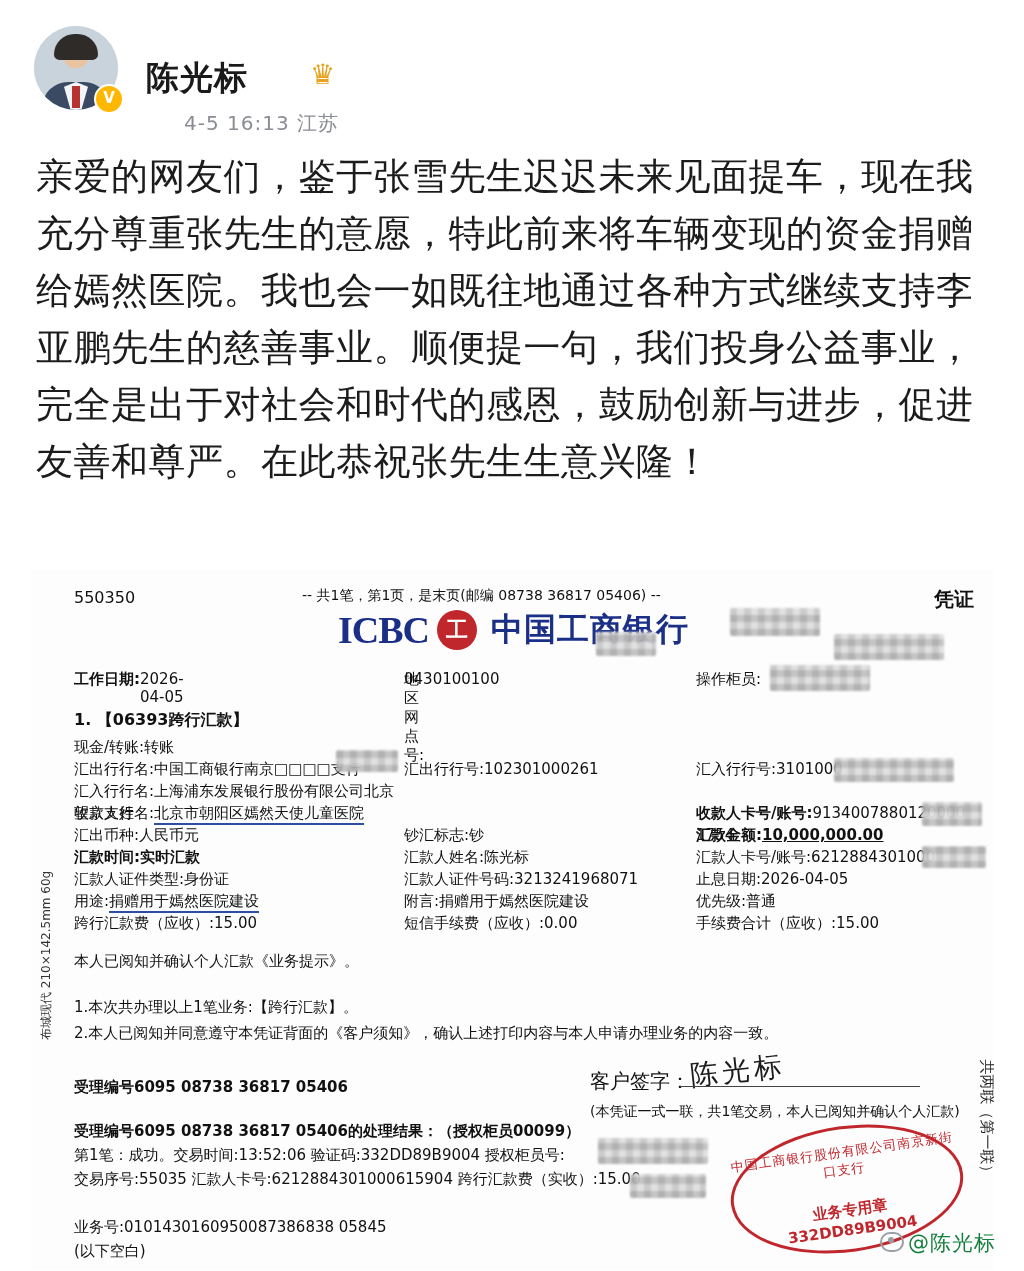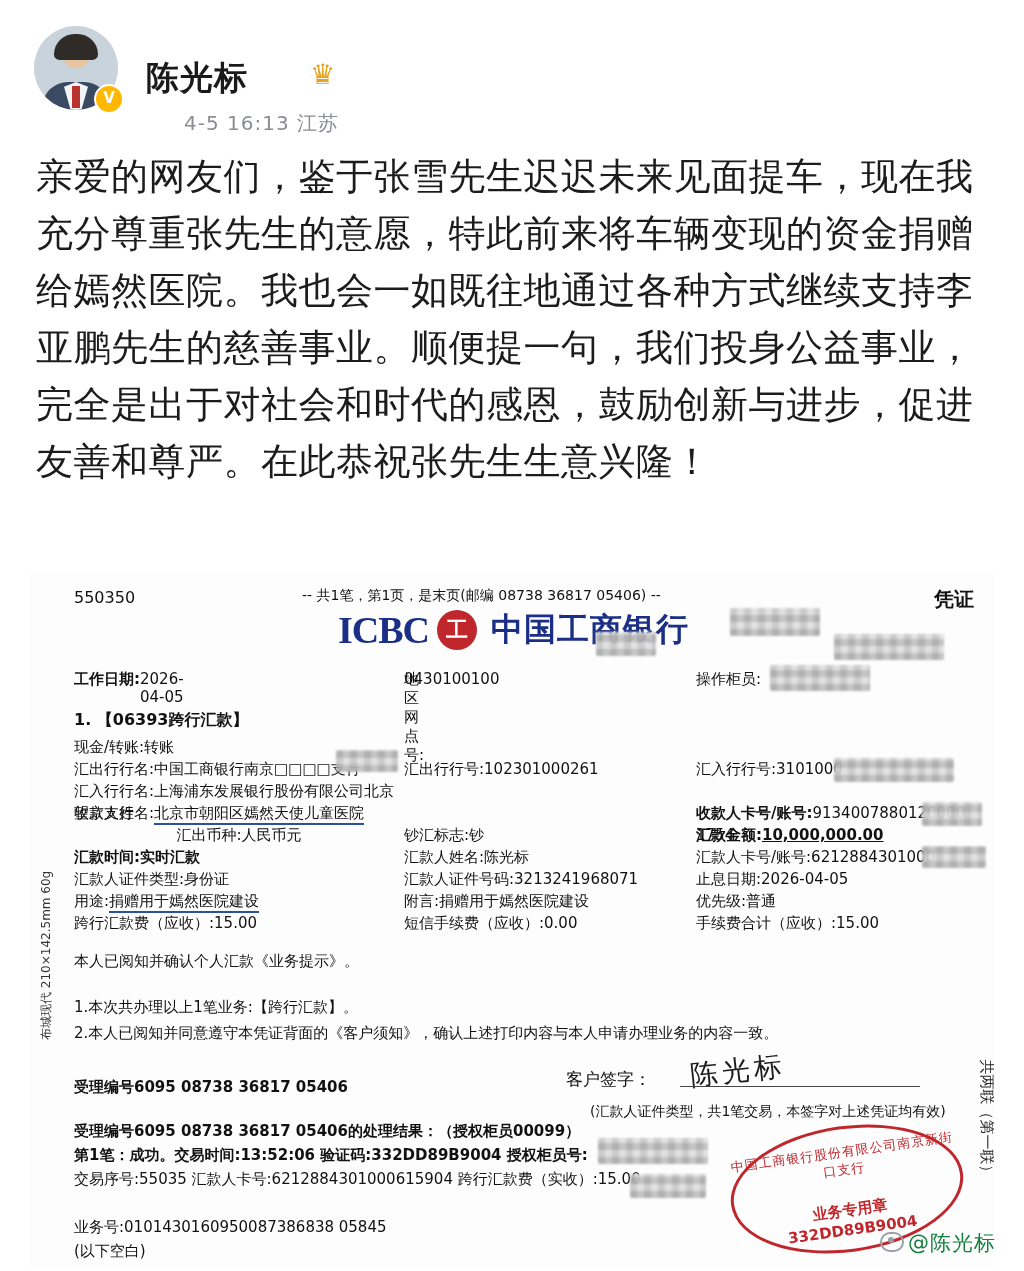--- a/index.html
+++ b/index.html
@@ -78,21 +78,21 @@
   .row1{position:absolute;top:100px;left:44px;width:880px;font-size:15px;}
   .row1 span{position:absolute;}
   .sec-title{position:absolute;left:44px;top:140px;font-size:16px;font-weight:bold;text-align:right;}
   .grid{position:absolute;left:44px;top:166px;width:900px;font-size:15px;line-height:22px;}
   .grid .c1{position:absolute;left:0;width:330px;}
   .grid .c2{position:absolute;left:330px;width:290px;}
   .grid .c3{position:absolute;left:622px;width:300px;}
   .ul-blue{border-bottom:2px solid #2b4fa2;padding-bottom:1px;}
   .bold{font-weight:bold;}
   .notes{position:absolute;left:44px;font-size:15px;line-height:26px;}
-  .sign-area{position:absolute;left:536px;top:498px;font-size:17px;}
+  .sign-area{position:absolute;left:560px;top:498px;font-size:20px;}
   .signature{
     position:absolute;left:660px;top:482px;font-family:"Liberation Serif",serif;
     font-size:28px;color:#1c1c1c;transform:rotate(-6deg);letter-spacing:4px;
   }
   .sig-line{position:absolute;left:650px;top:516px;width:240px;border-bottom:1px solid #444;}
   .stamp{
     position:absolute;left:700px;top:556px;width:228px;height:120px;border:3px solid #c0272d;
     border-radius:50%;color:#c0272d;transform:rotate(-8deg);
   }
   .stamp .t1{position:absolute;left:0;top:14px;width:228px;text-align:center;font-size:13px;letter-spacing:1px;}
@@ -169,21 +169,21 @@
   <div class="blur" style="left:740px;top:95px;width:100px;height:26px;"></div>
 
   <div class="sec-title">1.  【06393跨行汇款】</div>
 
   <div class="grid">
 
     <div class="c1" style="top:0;">现金/转账:转账</div>
     <div class="c1" style="top:22px;">汇出行行名:中国工商银行南京□□□□支行</div>
     <div class="c1" style="top:44px;">汇入行行名:上海浦东发展银行股份有限公司北京望京支行</div>
     <div class="c1" style="top:66px;"><span>收款人姓名:</span><span class="ul-blue">北京市朝阳区嫣然天使儿童医院</span></div>
-    <div class="c1" style="top:88px;text-align:center;">汇出币种:人民币元</div>
+    <div class="c1" style="top:88px;">汇出币种:人民币元</div>
     <div class="c1" style="top:110px;"><b>汇款时间:</b><b>实时汇款</b></div>
     <div class="c1" style="top:132px;">汇款人证件类型:身份证</div>
     <div class="c1" style="top:154px;"><span>用途:</span><span class="ul-blue">捐赠用于嫣然医院建设</span></div>
     <div class="c1" style="top:176px;">跨行汇款费（应收）:15.00</div>
 
     <div class="c2" style="top:22px;">汇出行行号:102301000261</div>
     <div class="c2" style="top:88px;">钞汇标志:钞</div>
     <div class="c2" style="top:110px;"><span>汇款人姓名:</span><span>陈光标</span></div>
     <div class="c2" style="top:132px;">汇款人证件号码:3213241968071</div>
     <div class="c2" style="top:154px;">附言:捐赠用于嫣然医院建设</div>
@@ -205,24 +205,24 @@
 
   <div class="notes" style="top:378px;">本人已阅知并确认个人汇款《业务提示》。</div>
   <div class="notes" style="top:424px;">1.本次共办理以上1笔业务:【跨行汇款】。</div>
   <div class="notes" style="top:450px;">2.本人已阅知并同意遵守本凭证背面的《客户须知》，确认上述打印内容与本人申请办理业务的内容一致。</div>
 
   <div class="notes bold" style="top:504px;">受理编号6095 08738 36817 05406</div>
 
   <div class="sign-area">客户签字：</div>
   <div class="signature">陈光标</div>
   <div class="sig-line"></div>
-  <div class="notes" style="left:560px;top:528px;font-size:14px;">(汇款人证件类型，共1笔交易，本签字对上述凭证均有效)</div>
+  <div class="notes" style="left:560px;top:528px;font-size:14px;">(本凭证一式一联，共1笔交易，本人已阅知并确认个人汇款)</div>
 
   <div class="notes bold" style="top:548px;">受理编号6095 08738 36817 05406的处理结果：（授权柜员00099）</div>
-  <div class="notes" style="top:572px;font-weight:bold;">第1笔：成功。交易时间:13:52:06 验证码:332DD89B9004 授权柜员号:</div>
+  <div class="notes" style="top:572px;">第1笔：成功。交易时间:13:52:06 验证码:332DD89B9004 授权柜员号:</div>
   <div class="notes" style="top:596px;">交易序号:55035  汇款人卡号:6212884301000615904 跨行汇款费（实收）:15.00</div>
   <div class="notes" style="top:644px;">业务号:0101430160950087386838 05845</div>
   <div class="notes" style="top:668px;">(以下空白)</div>
 
   <div class="blur" style="left:568px;top:568px;width:110px;height:26px;"></div>
   <div class="blur" style="left:600px;top:604px;width:76px;height:24px;"></div>
 
   <div class="stamp">
     <div class="t1">中国工商银行股份有限公司南京新街口支行</div>
     <div class="t2">业务专用章</div>

